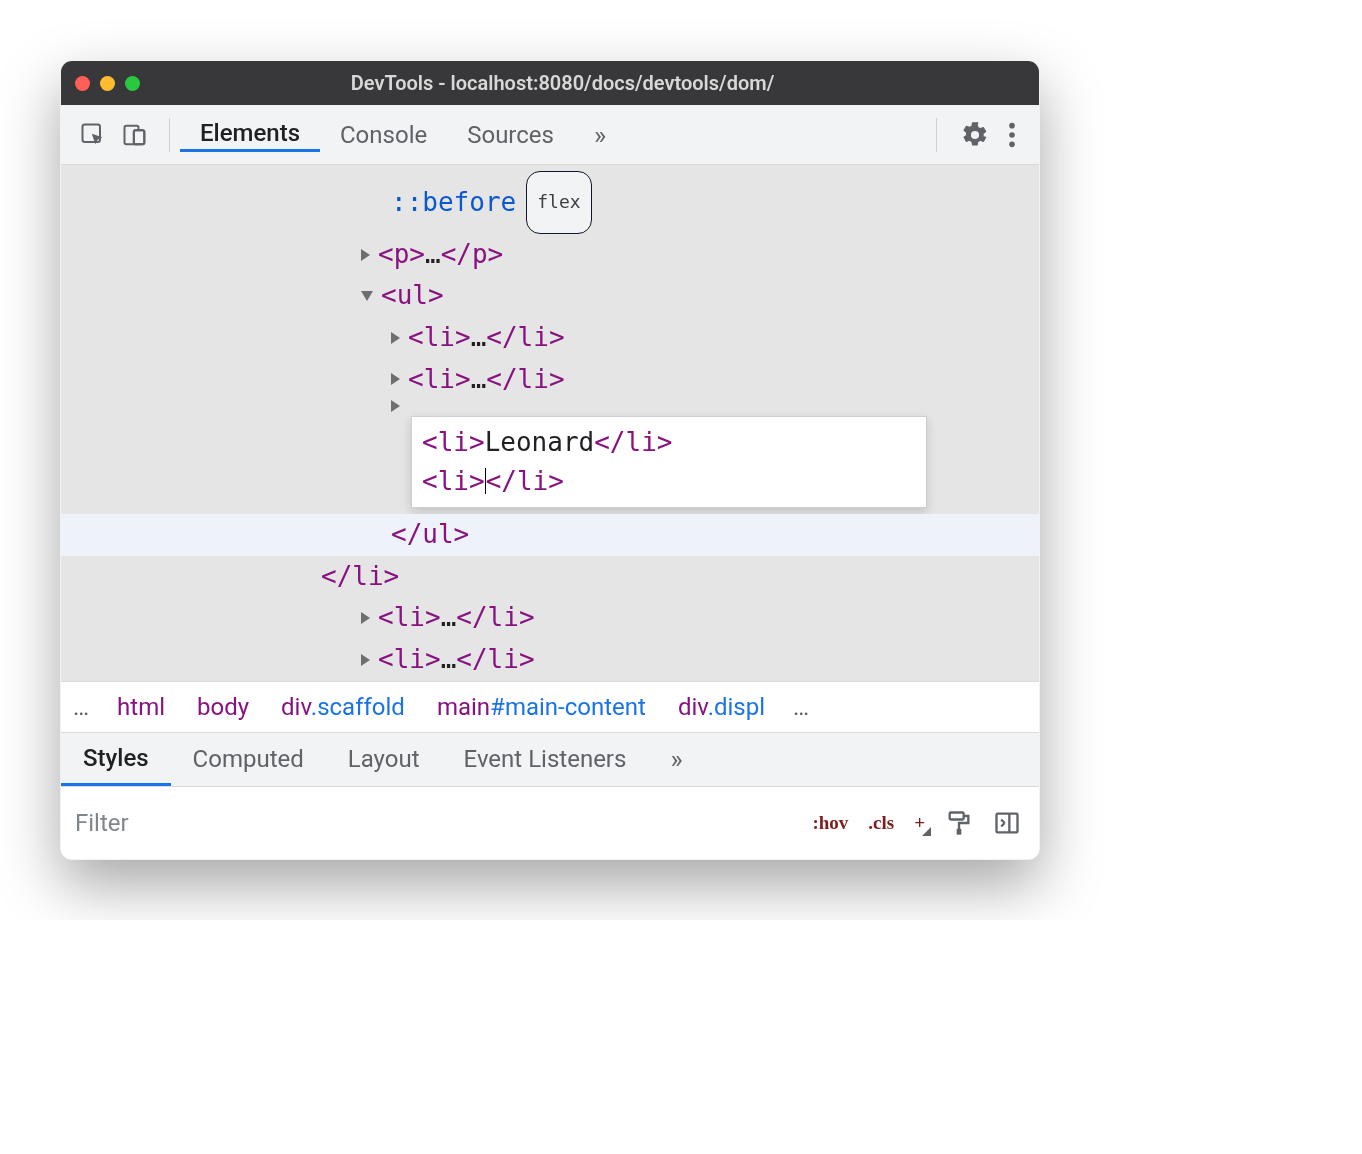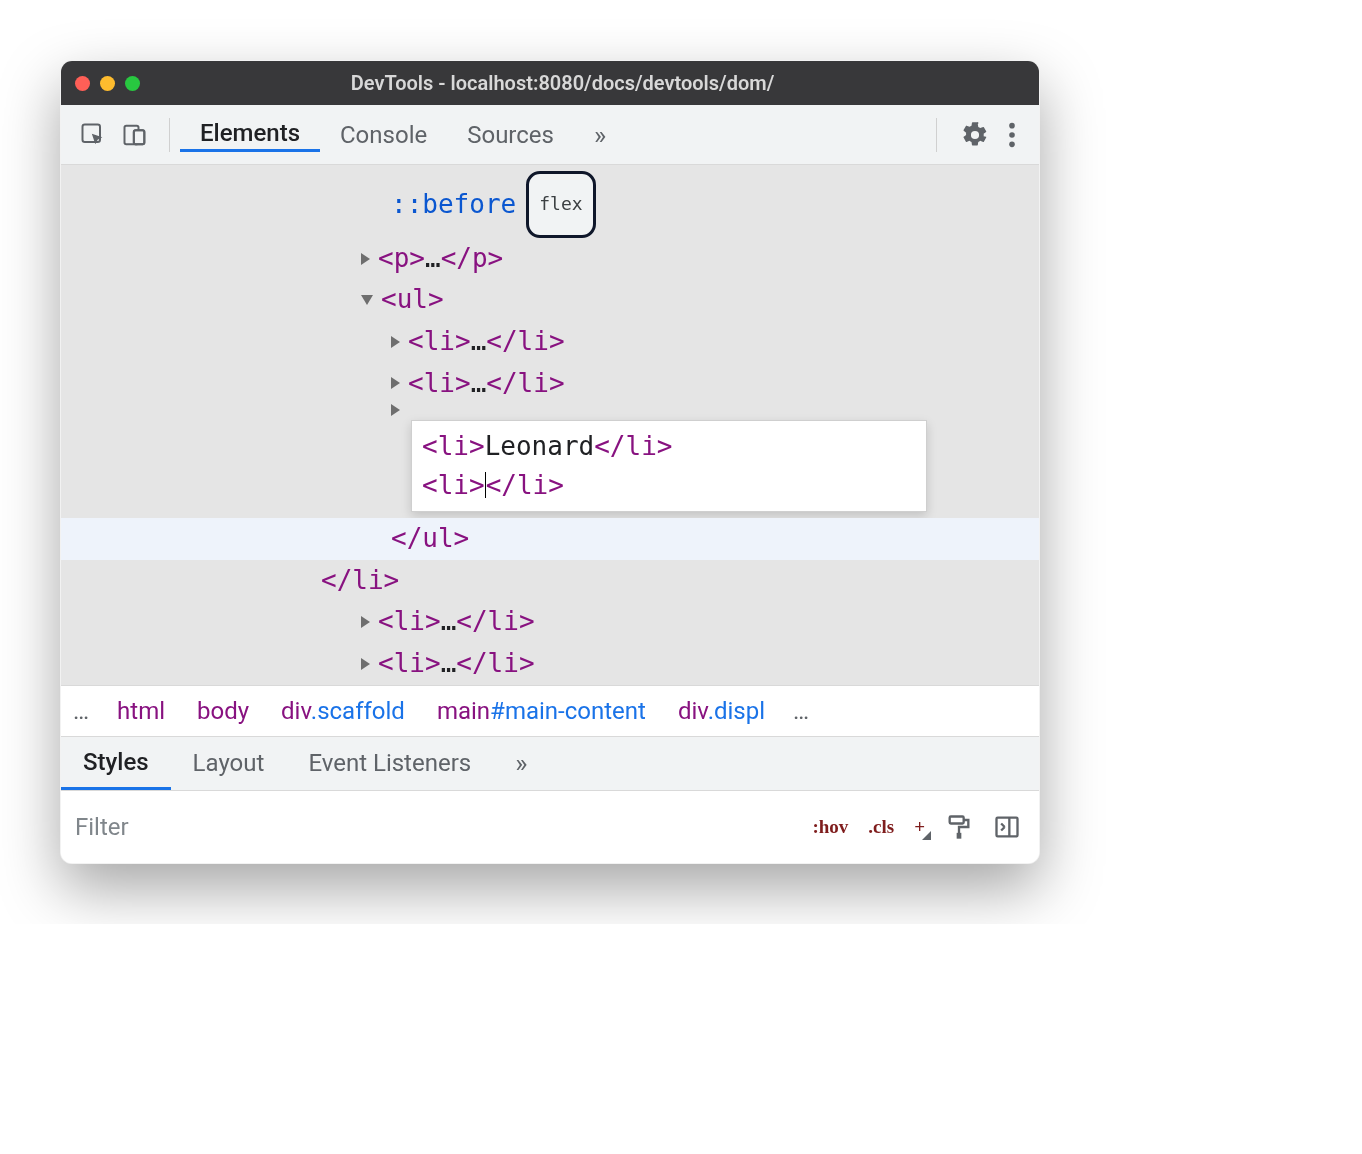--- a/index.html
+++ b/index.html
@@ -71,21 +71,21 @@
     display:inline-block; width:0; height:0; margin-right:8px;
     border-left:9px solid #6e6e6e; border-top:6px solid transparent; border-bottom:6px solid transparent;
   }
   .arrow.down {
     border-left:6px solid transparent; border-right:6px solid transparent;
     border-top:10px solid #6e6e6e; border-bottom:none; width:0; height:0; margin-right:8px;
   }
   .tag { color:#881280; }
   .pseudo { color:#0b57d0; font-weight:500; }
   .badge {
-    background:#f1f3f4; border:3px solid #0f172a; border-radius:14px;
+    background:#f1f3f4; border:1px solid #0f172a; border-radius:14px;
     font-size:18px; padding:16px 10px; margin-left:10px; font-family:ui-monospace,Menlo,monospace;
     color:#3c4043;
   }
   .ellips { color:#202124; }
 
   .edit-box {
     margin: 4px 0 6px 350px;
     width: 516px;
     border:1px solid #cfcfcf;
     box-shadow: 0 4px 10px rgba(0,0,0,0.15);
@@ -256,20 +256,21 @@
     <span class="c"><span class="cid">html</span></span>
     <span class="c"><span class="cid">body</span></span>
     <span class="c"><span class="cid">div</span><span class="csel">.scaffold</span></span>
     <span class="c"><span class="cid">main</span><span class="csel">#main-content</span></span>
     <span class="c"><span class="cid">div</span><span class="csel">.displ</span></span>
     <span class="more">…</span>
   </div>
 
   <div class="subtabs">
     <div class="subtab active">Styles</div>
+    <div class="subtab">Computed</div>
     <div class="subtab">Layout</div>
     <div class="subtab">Event Listeners</div>
     <div class="subtab chevmore">»</div>
   </div>
 
   <div class="filterbar">
     <input class="filter-input" placeholder="Filter" style="">
     <span class="fbtn">:hov</span>
     <span class="fbtn">.cls</span>
     <span class="fbtn" style="position:relative;">

